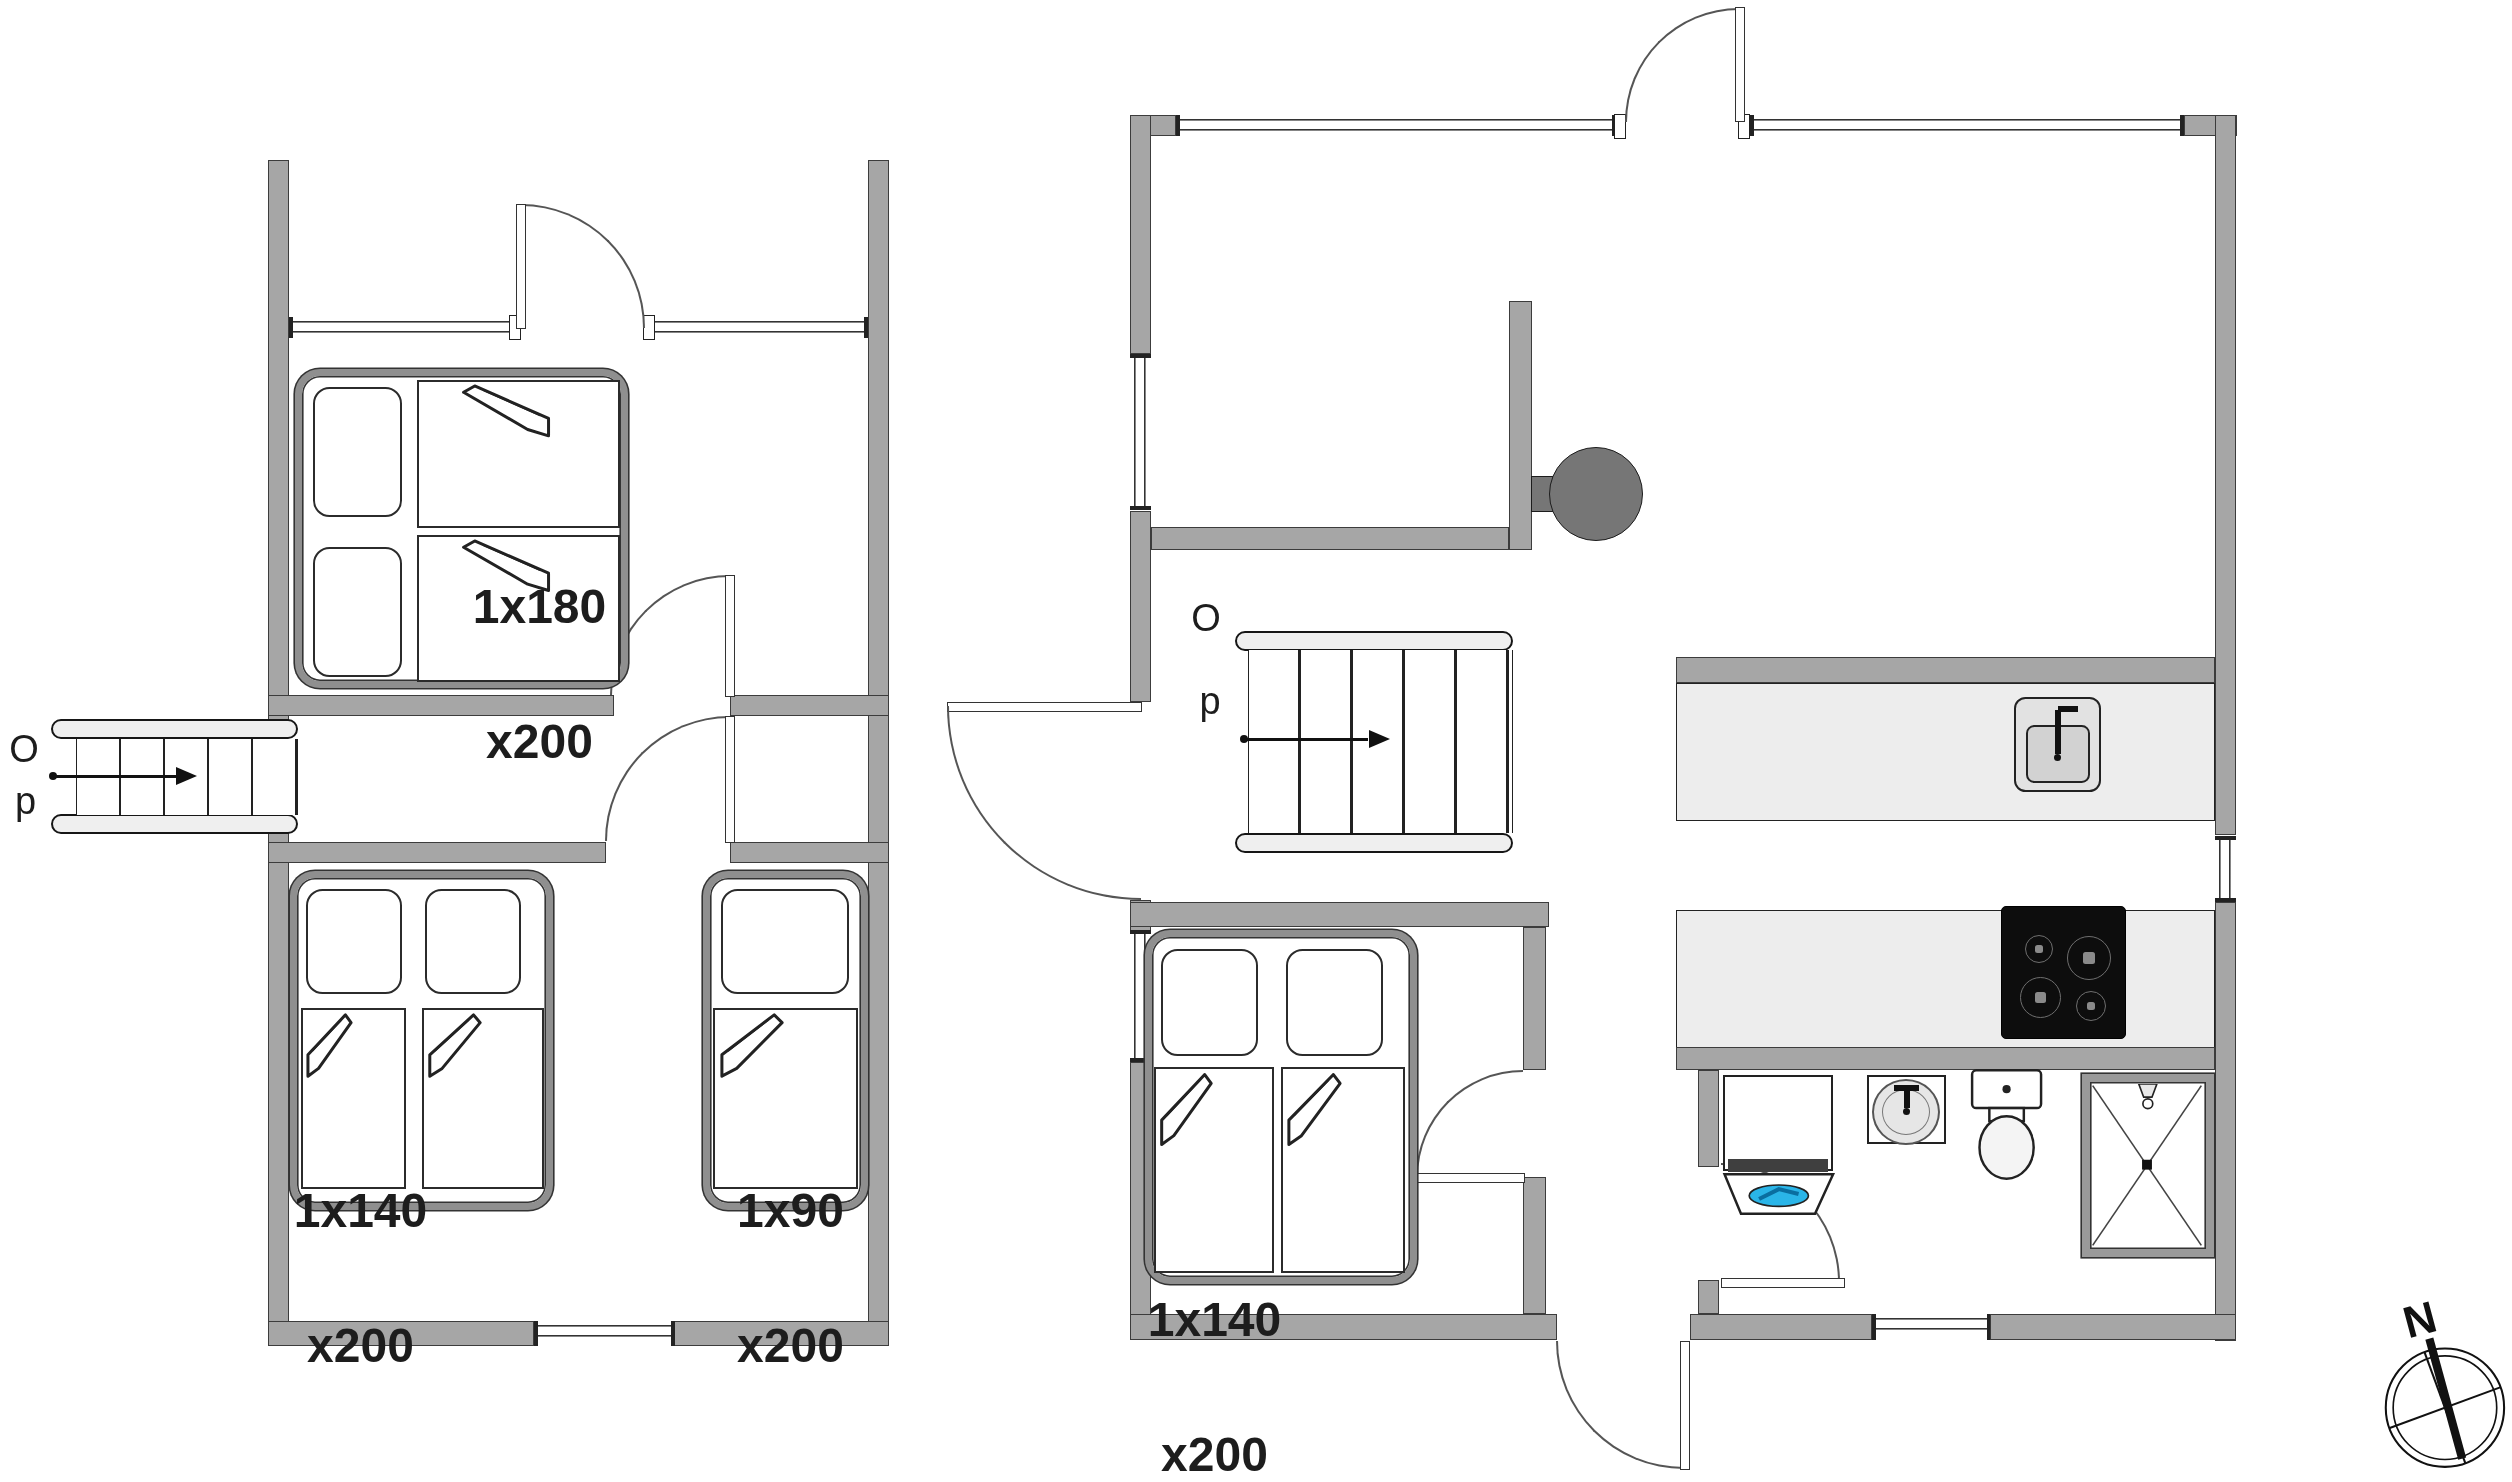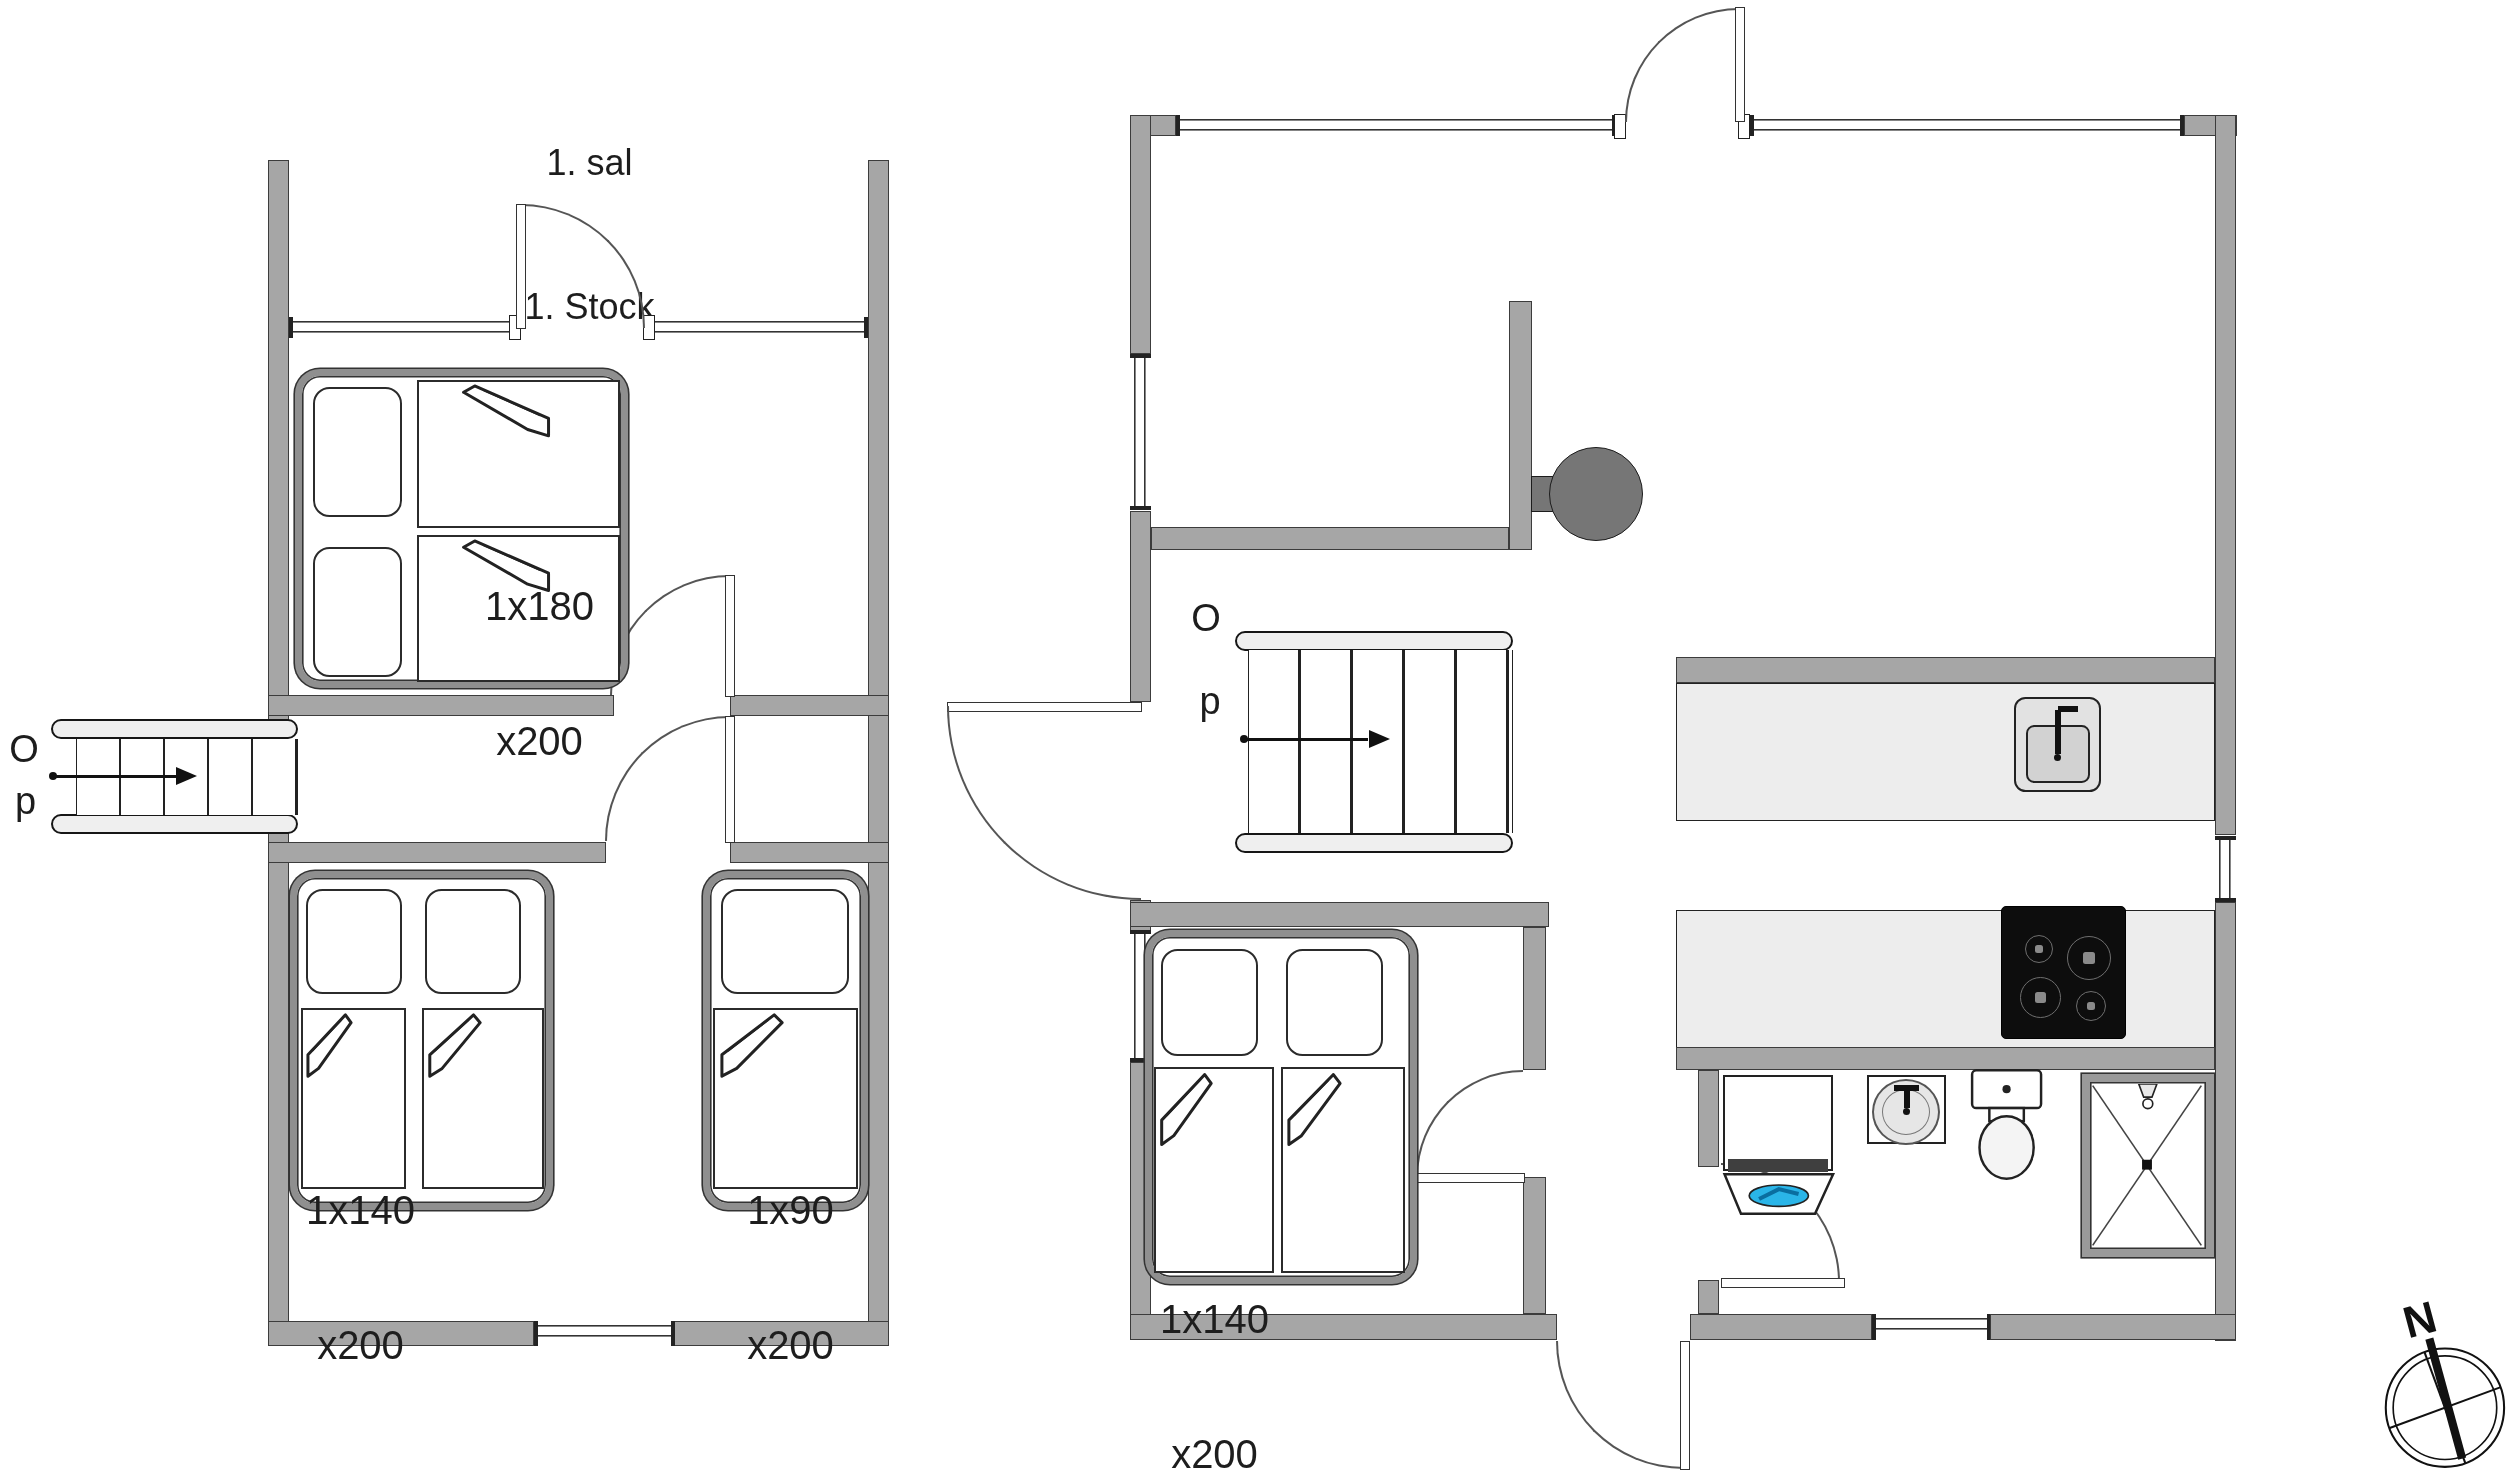--- a/index.html
+++ b/index.html
@@ -23,39 +23,35 @@
   .jamb{position:absolute;background:#fff;border:1.6px solid #222;box-sizing:border-box;}
   .bedframe{position:absolute;background:#fff;border:7.4px solid #8f8f8f;border-radius:25px;
             box-sizing:border-box;box-shadow:0 0 0 1.6px #333, inset 0 0 0 1.6px #333;}
   .pillow{position:absolute;background:#fff;border:2.5px solid #2b2b2b;border-radius:16.5px;box-sizing:border-box;}
   .mattress{position:absolute;background:#fff;border:2.5px solid #2b2b2b;box-sizing:border-box;}
   .fold{position:absolute;left:0;top:0;width:70%;height:55%;}
   .fold.flip{transform:scaleX(-1);}
   .rail{position:absolute;background:#efefef;border:2.5px solid #161616;border-radius:11.5px;box-sizing:border-box;}
   .treads{position:absolute;background:#fff;border-left:1.6px solid #222;border-right:1.6px solid #222;box-sizing:border-box;}
   .lbl{position:absolute;color:#1d1d1d;text-align:center;white-space:pre;}
-  .bedlbl{font-size:40px;line-height:45px;}
+  .bedlbl{font-size:48px;line-height:45px;font-weight:bold;}
   .oplbl{font-size:38px;line-height:38px;}
   .counter{position:absolute;background:#ededed;border:1.6px solid #222;box-sizing:border-box;}
   .burner{position:absolute;border:1.6px solid #6e6e6e;border-radius:50%;box-sizing:border-box;
           display:flex;align-items:center;justify-content:center;}
   .burner .bdot{width:30%;height:30%;background:#8a8a8a;border-radius:2.5px;}
   .arrowline{position:absolute;background:#111;height:2.5px;}
   .ah{position:absolute;width:0;height:0;border-top:9px solid transparent;border-bottom:9px solid transparent;border-left:21.4px solid #111;}
   .adot{position:absolute;width:8.2px;height:8.2px;background:#111;border-radius:50%;}
 </style>
 </head>
 <body>
 
 <div id="plan">
 
-  <div class="lbl" style="left:458px;top:43px;width:263px;font-size:36px;line-height:48px;">
-    <div>1. sal</div>
-    <div>1. Stock</div>
-  </div>
 
   <div class="wall" style="left:268px;top:160px;width:21.4px;height:565px;"></div>
   <div class="wall" style="left:268px;top:828px;width:21.4px;height:517px;"></div>
   <div class="wall" style="left:868px;top:160px;width:21.4px;height:1186px;"></div>
 
   <div class="win-h" style="left:289px;top:317px;width:230px;height:21.4px;"></div>
   <div class="win-h" style="left:645px;top:317px;width:223px;height:21.4px;"></div>
   <div class="jamb" style="left:509px;top:315px;width:11.5px;height:25px;"></div>
   <div class="jamb" style="left:643px;top:315px;width:11.5px;height:25px;"></div>
   <div class="arc tr" style="left:521px;top:204px;width:124px;height:124px;"></div>

